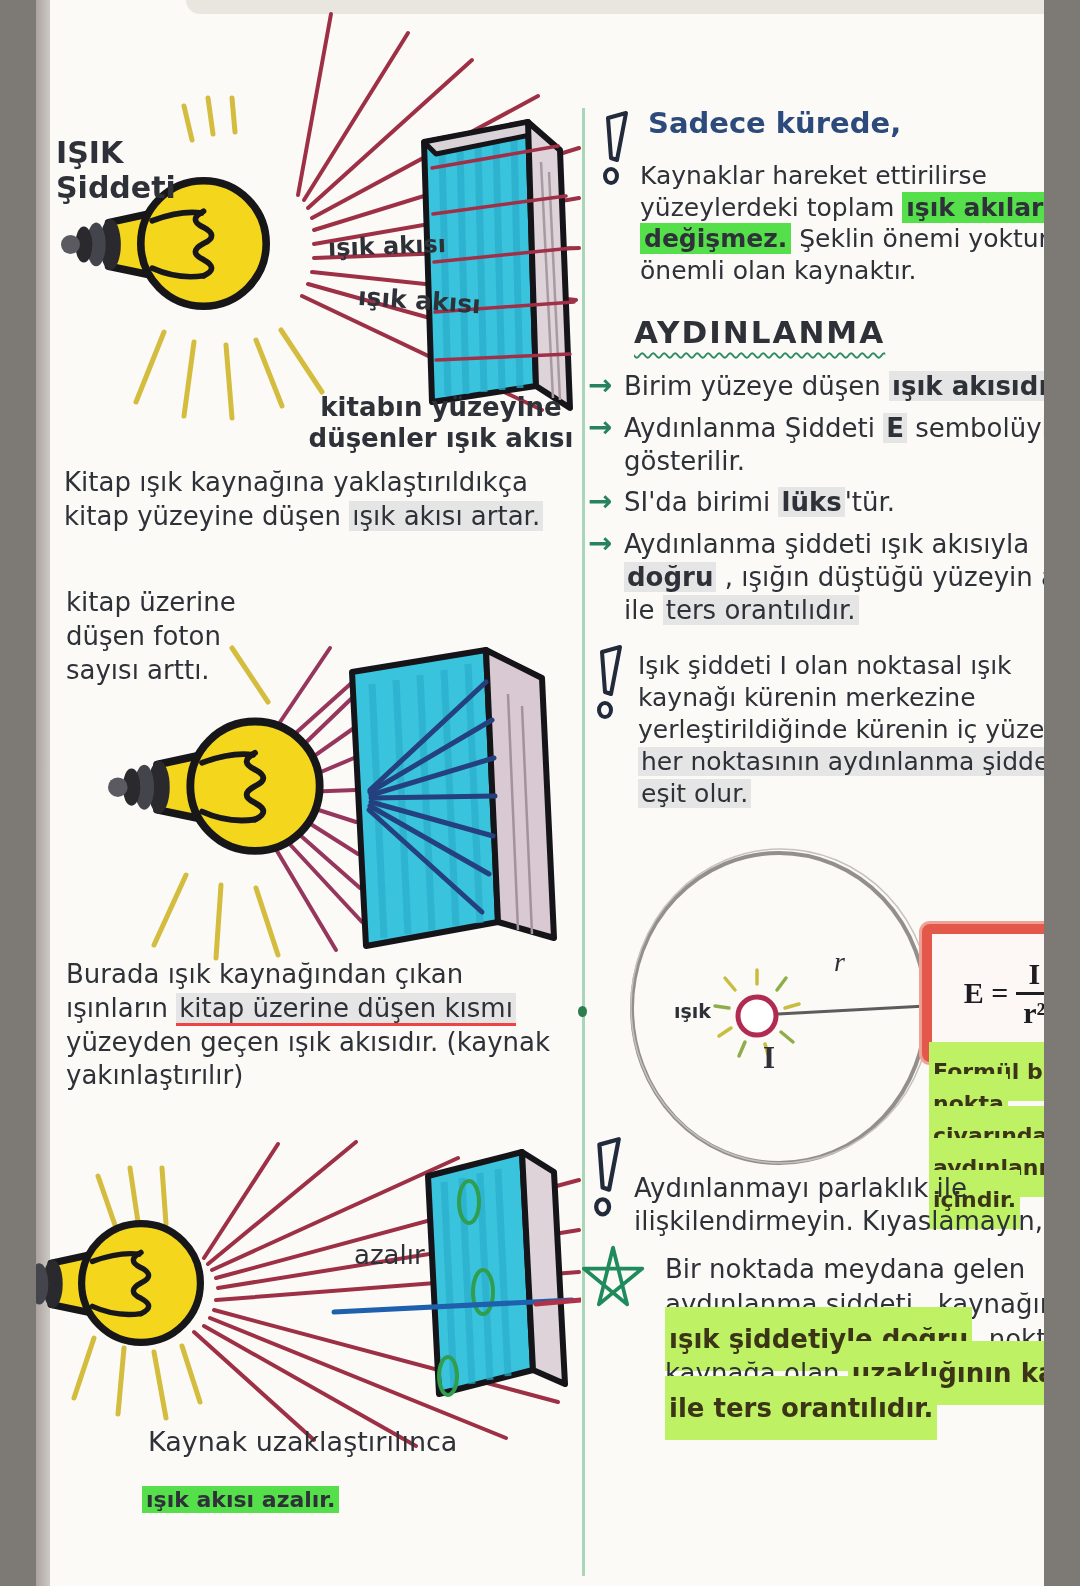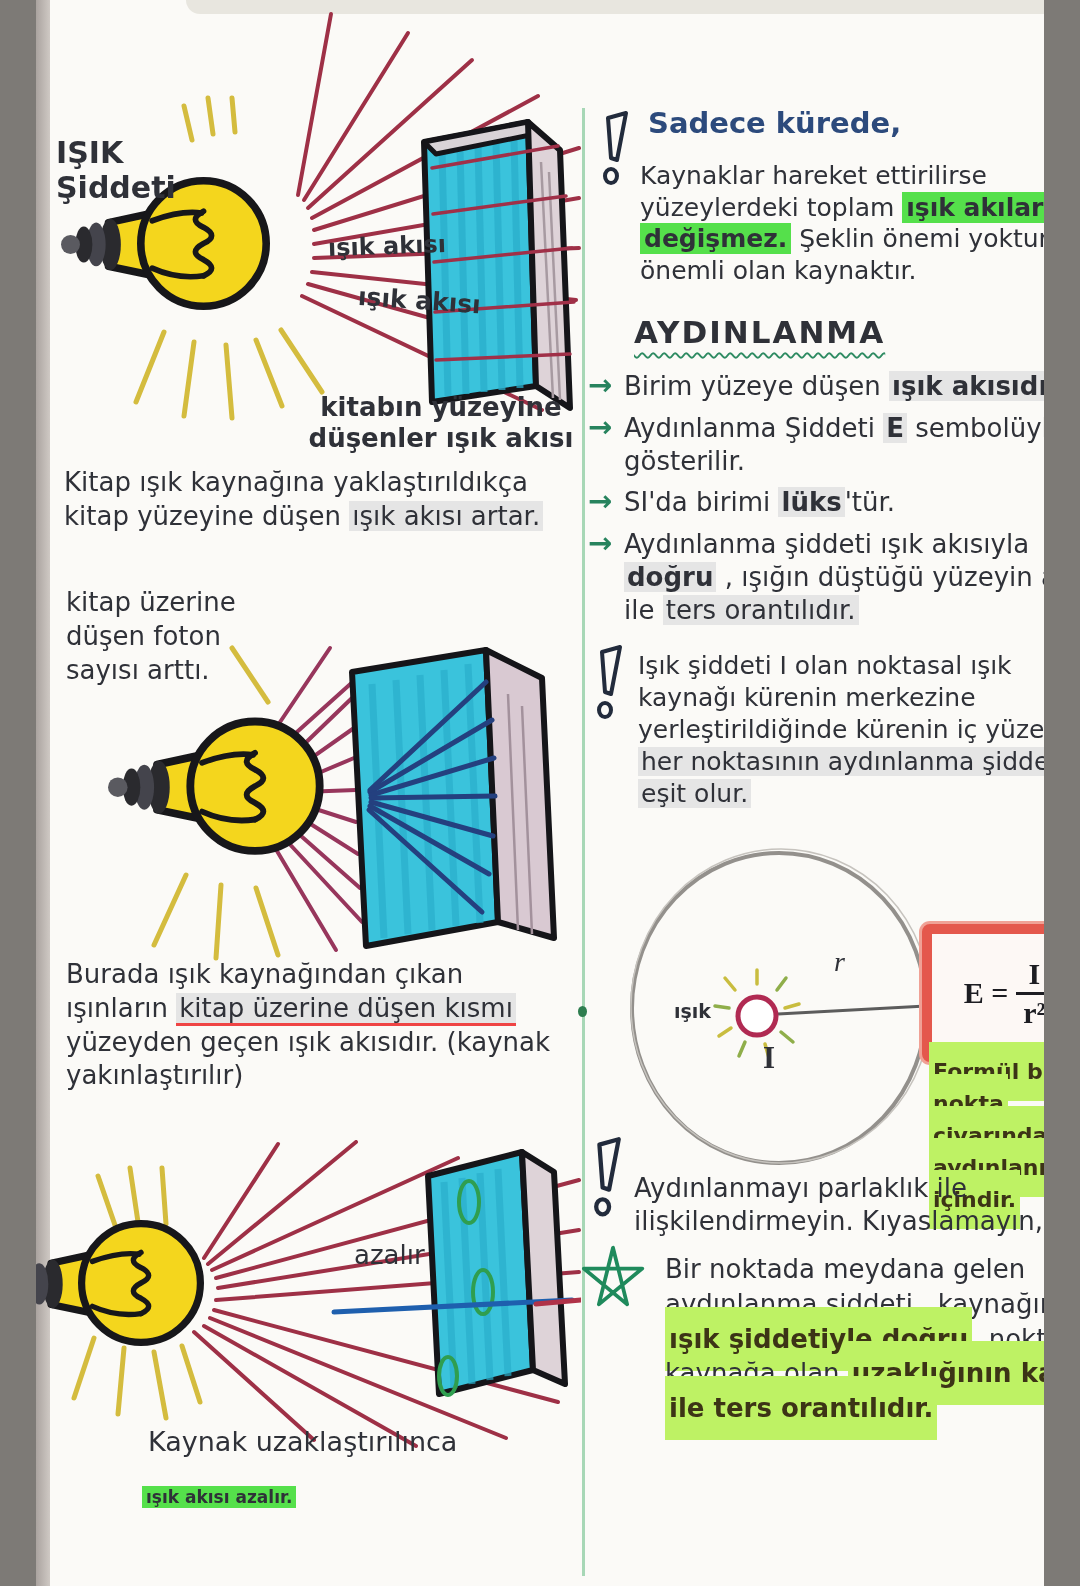--- a/index.html
+++ b/index.html
@@ -28,21 +28,21 @@
   .c-ray-label-2{left:322px;top:286px;font-size:25px;font-weight:700;transform:rotate(4deg);}
   .c-fig1-caption{left:265px;top:392px;width:280px;font-size:26px;font-weight:700;text-align:center;line-height:1.2;}
   .c-para1{left:28px;top:466px;width:528px;font-size:26px;}
   .c-photon-note{left:30px;top:586px;width:218px;font-size:26px;}
   .c-source-note{left:408px;top:580px;width:150px;font-size:26px;}
   .c-fig2{left:0;top:640px;width:545px;height:330px;}
   .c-para2{left:30px;top:958px;width:505px;font-size:26px;}
   .c-fig3{left:0;top:1140px;width:545px;height:310px;}
   .c-azalir{left:318px;top:1240px;font-size:26px;}
   .c-fig3-cap1{left:112px;top:1424px;font-size:27px;}
-  .c-fig3-cap2{left:106px;top:1486px;font-size:17px;}
+  .c-fig3-cap2{left:106px;top:1486px;font-size:22px;}
 
   
   .c-warn1-icon{left:562px;top:110px;}
   .c-warn1-title{left:612px;top:106px;font-size:29px;font-weight:700;color:#2c4a7c;}
   .c-warn1-body{left:604px;top:148px;width:452px;font-size:25px;line-height:1.26;margin-top:12px;}
   .c-heading{left:598px;top:314px;font-size:31px;font-weight:700;letter-spacing:2px;
              text-decoration:underline wavy #2e8b62 2px;text-underline-offset:9px;}
   .c-bullets{left:552px;top:370px;width:520px;}
   .bullet{display:flex;align-items:flex-start;margin-bottom:9px;}
   .arrow{flex:0 0 36px;font-size:29px;font-weight:700;color:#27835e;line-height:1.1;}

